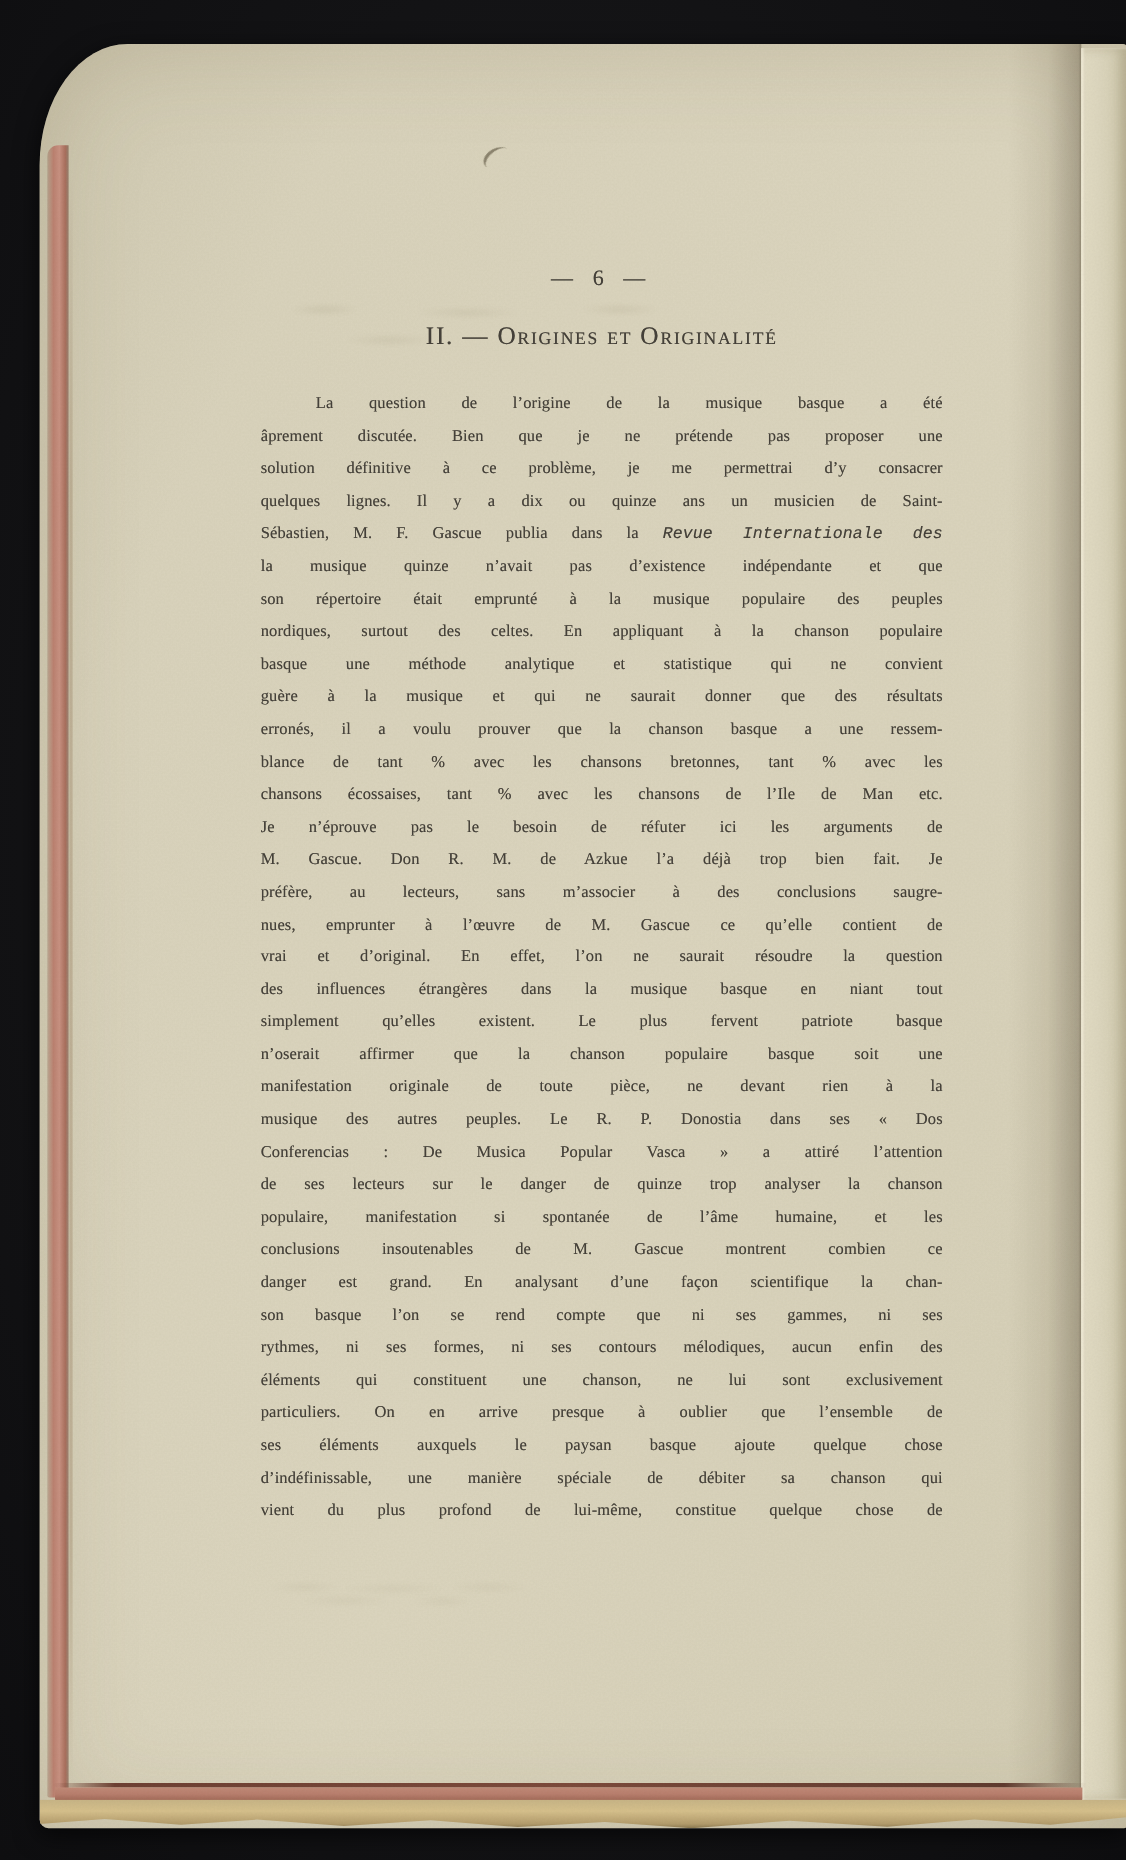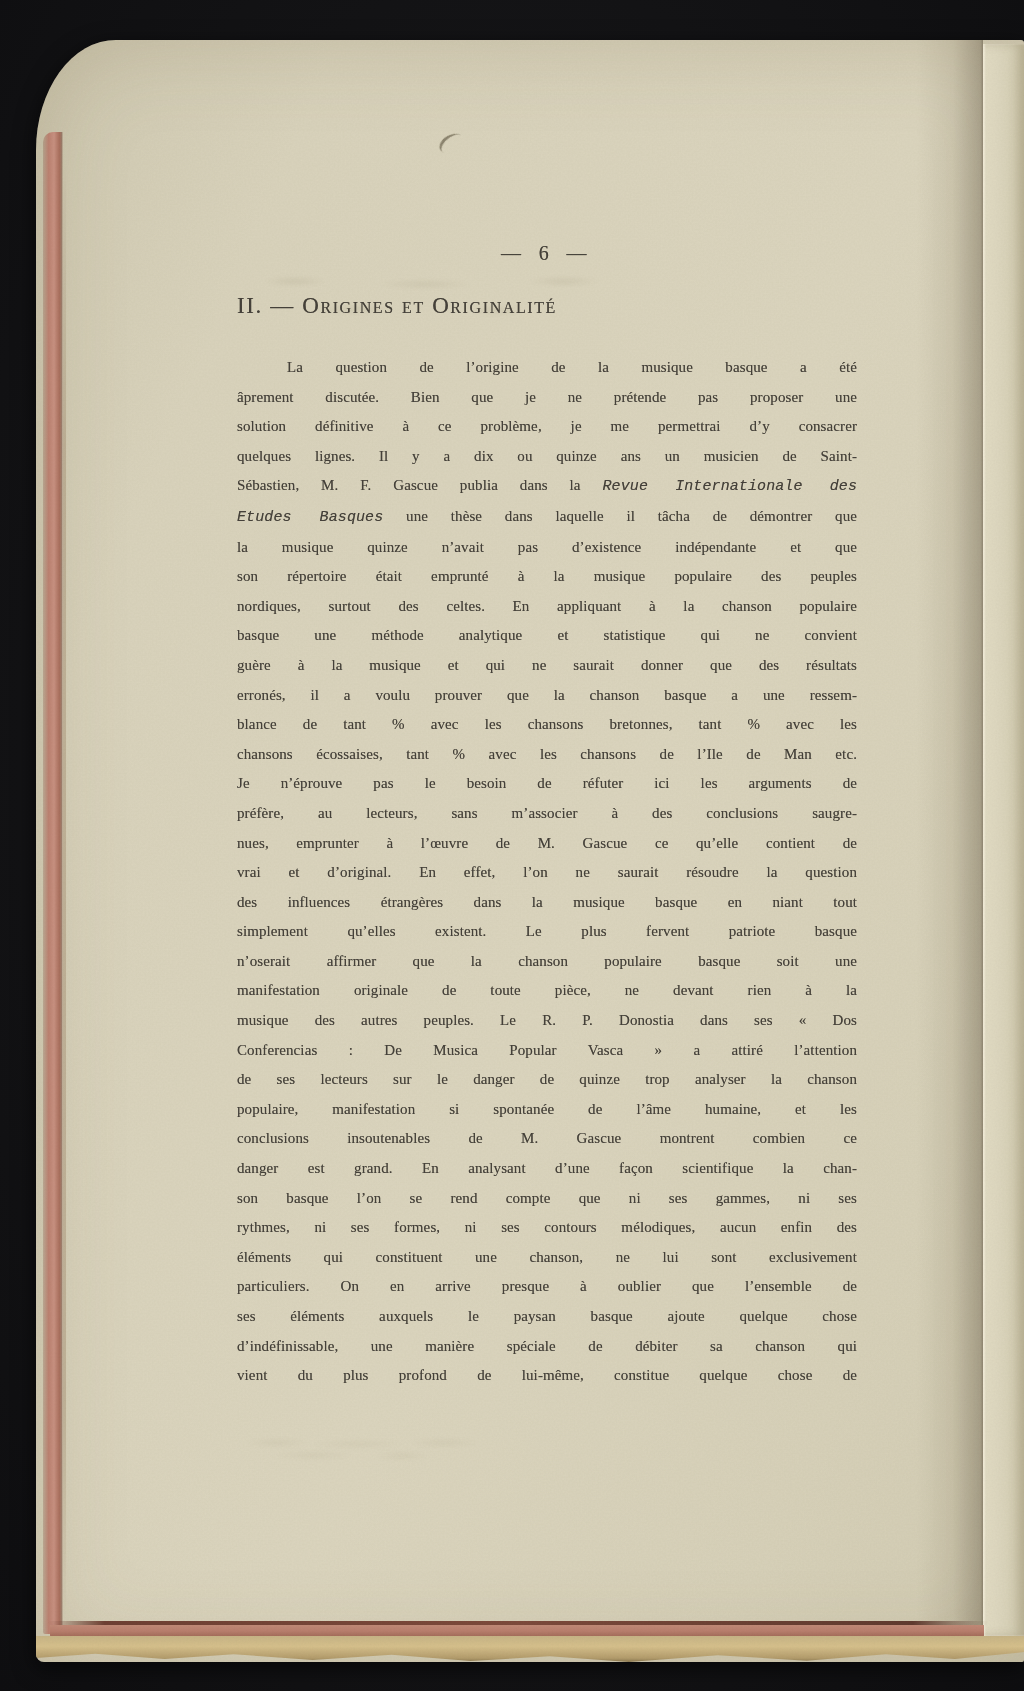--- a/index.html
+++ b/index.html
@@ -79,21 +79,21 @@
   
   .page-content{
     position:absolute;left:201px;top:200px;width:620px;
     color:var(--ink,#46423a);
   }
   .page-number{
     text-align:center;font-size:20px;line-height:26px;letter-spacing:.32em;
     text-shadow:0 0 .5px rgba(60,55,45,.55);
   }
   .heading{
-    margin:26px 0 0 0;font-weight:normal;
+    margin:26px 0 0 0;text-align:center;font-weight:normal;
     font-variant:small-caps;font-size:23px;line-height:28px;letter-spacing:1.6px;
     color:var(--ink,#46423a);
     text-shadow:0 0 .5px rgba(55,50,40,.6);
   }
   .body-text{
     margin-top:33px;width:620px;font-size:15px;
     text-shadow:0 0 .5px rgba(60,55,45,.5);
     word-spacing:.6px;letter-spacing:.1px;
   }
   .line{
@@ -123,30 +123,30 @@
 
     <div class="page-content">
       <div class="page-number">— 6 —</div>
       <h1 class="heading">II. — Origines et Originalité</h1>
       <div class="body-text">
           <div class="line indent"><span>La question de l’origine de la musique basque a été</span></div>
           <div class="line"><span>âprement discutée. Bien que je ne prétende pas proposer une</span></div>
           <div class="line"><span>solution définitive à ce problème, je me permettrai d’y consacrer</span></div>
           <div class="line"><span>quelques lignes. Il y a dix ou quinze ans un musicien de Saint-</span></div>
           <div class="line"><span>Sébastien, M. F. Gascue publia dans la </span><span class="it">Revue Internationale des</span></div>
-          <div class="line"><span class="it">Etudes Basques</span><span> une thèse dans laquelle il tâcha de démontrer que</span></div>
           <div class="line"><span>la musique quinze n’avait pas d’existence indépendante et que</span></div>
           <div class="line"><span>son répertoire était emprunté à la musique populaire des peuples</span></div>
           <div class="line"><span>nordiques, surtout des celtes. En appliquant à la chanson populaire</span></div>
           <div class="line"><span>basque une méthode analytique et statistique qui ne convient</span></div>
           <div class="line"><span>guère à la musique et qui ne saurait donner que des résultats</span></div>
           <div class="line"><span>erronés, il a voulu prouver que la chanson basque a une ressem-</span></div>
           <div class="line"><span>blance de tant % avec les chansons bretonnes, tant % avec les</span></div>
           <div class="line"><span>chansons écossaises, tant % avec les chansons de l’Ile de Man etc.</span></div>
           <div class="line"><span>Je n’éprouve pas le besoin de réfuter ici les arguments de</span></div>
+          <div class="line"><span>M. Gascue. Don R. M. de Azkue l’a déjà trop bien fait. Je</span></div>
           <div class="line"><span>préfère, au lecteurs, sans m’associer à des conclusions saugre-</span></div>
           <div class="line"><span>nues, emprunter à l’œuvre de M. Gascue ce qu’elle contient de</span></div>
           <div class="line"><span>vrai et d’original. En effet, l’on ne saurait résoudre la question</span></div>
           <div class="line"><span>des influences étrangères dans la musique basque en niant tout</span></div>
           <div class="line"><span>simplement qu’elles existent. Le plus fervent patriote basque</span></div>
           <div class="line"><span>n’oserait affirmer que la chanson populaire basque soit une</span></div>
           <div class="line"><span>manifestation originale de toute pièce, ne devant rien à la</span></div>
           <div class="line"><span>musique des autres peuples. Le R. P. Donostia dans ses « Dos</span></div>
           <div class="line"><span>Conferencias : De Musica Popular Vasca » a attiré l’attention</span></div>
           <div class="line"><span>de ses lecteurs sur le danger de quinze trop analyser la chanson</span></div>

